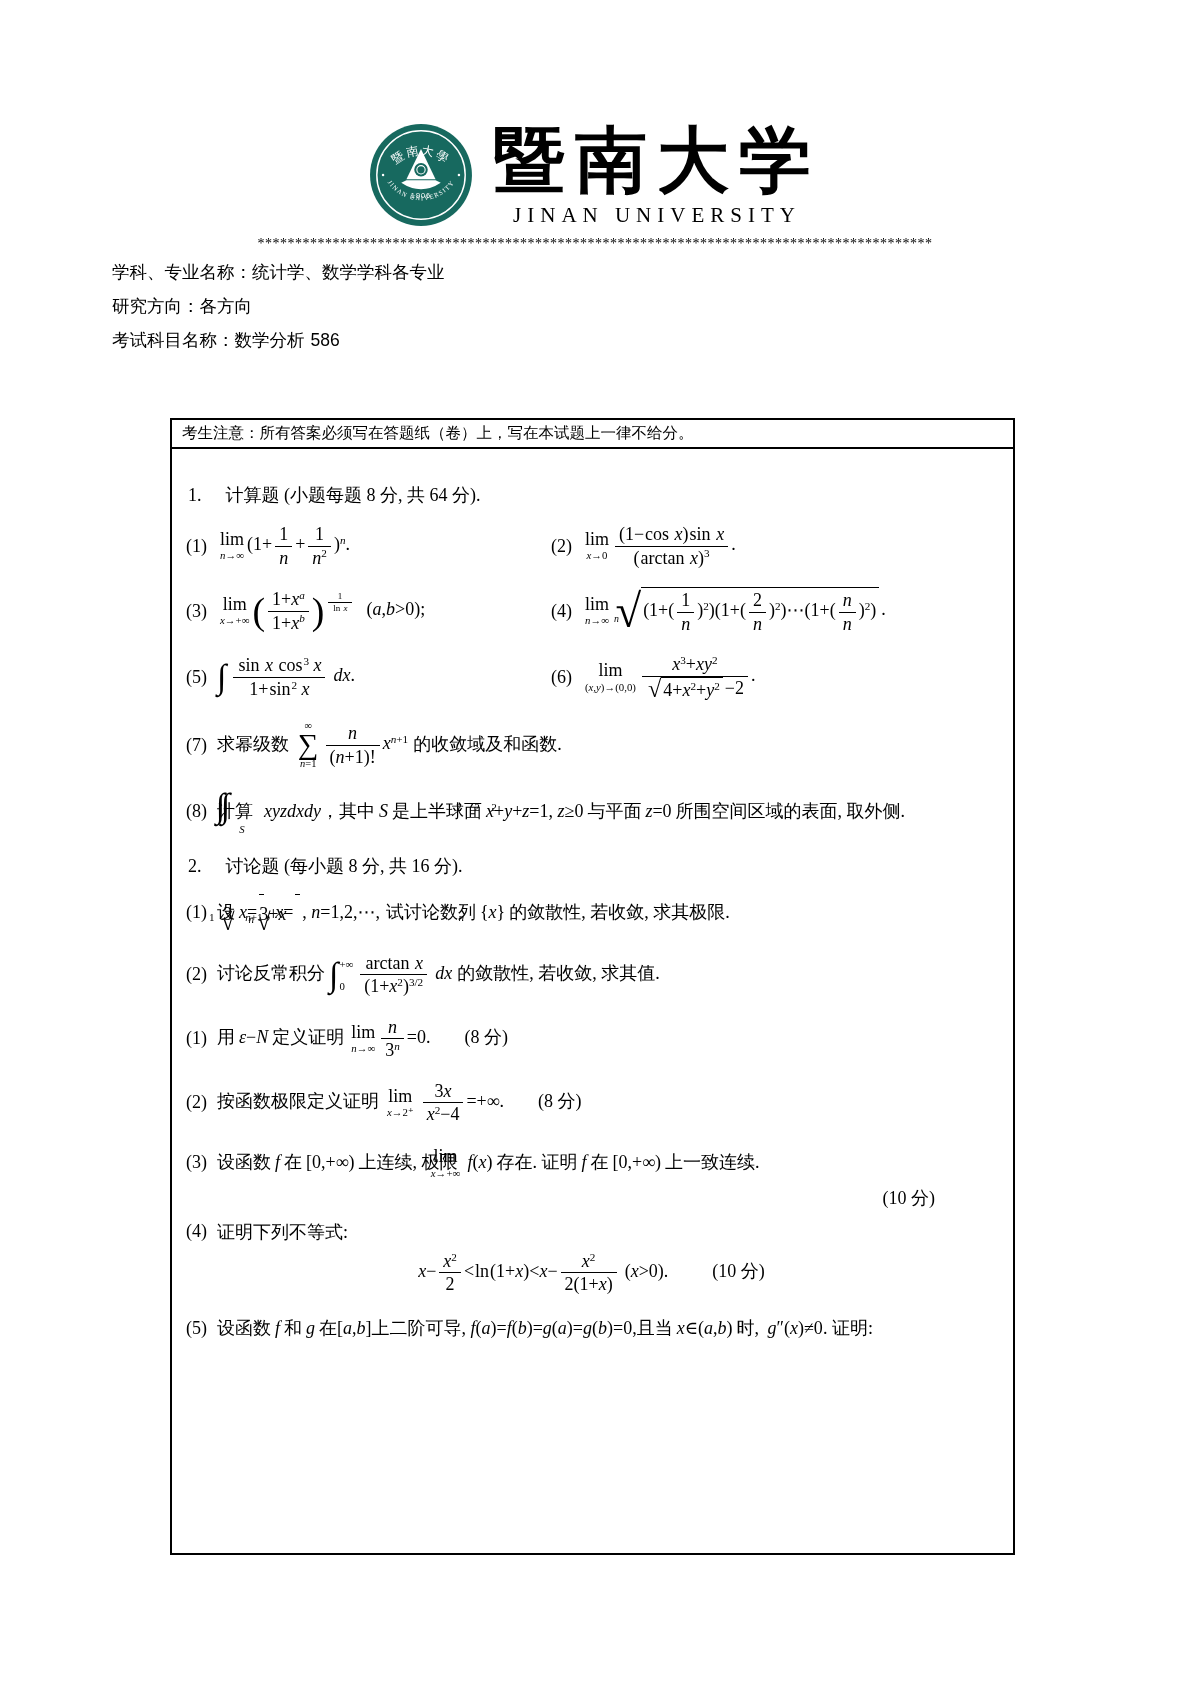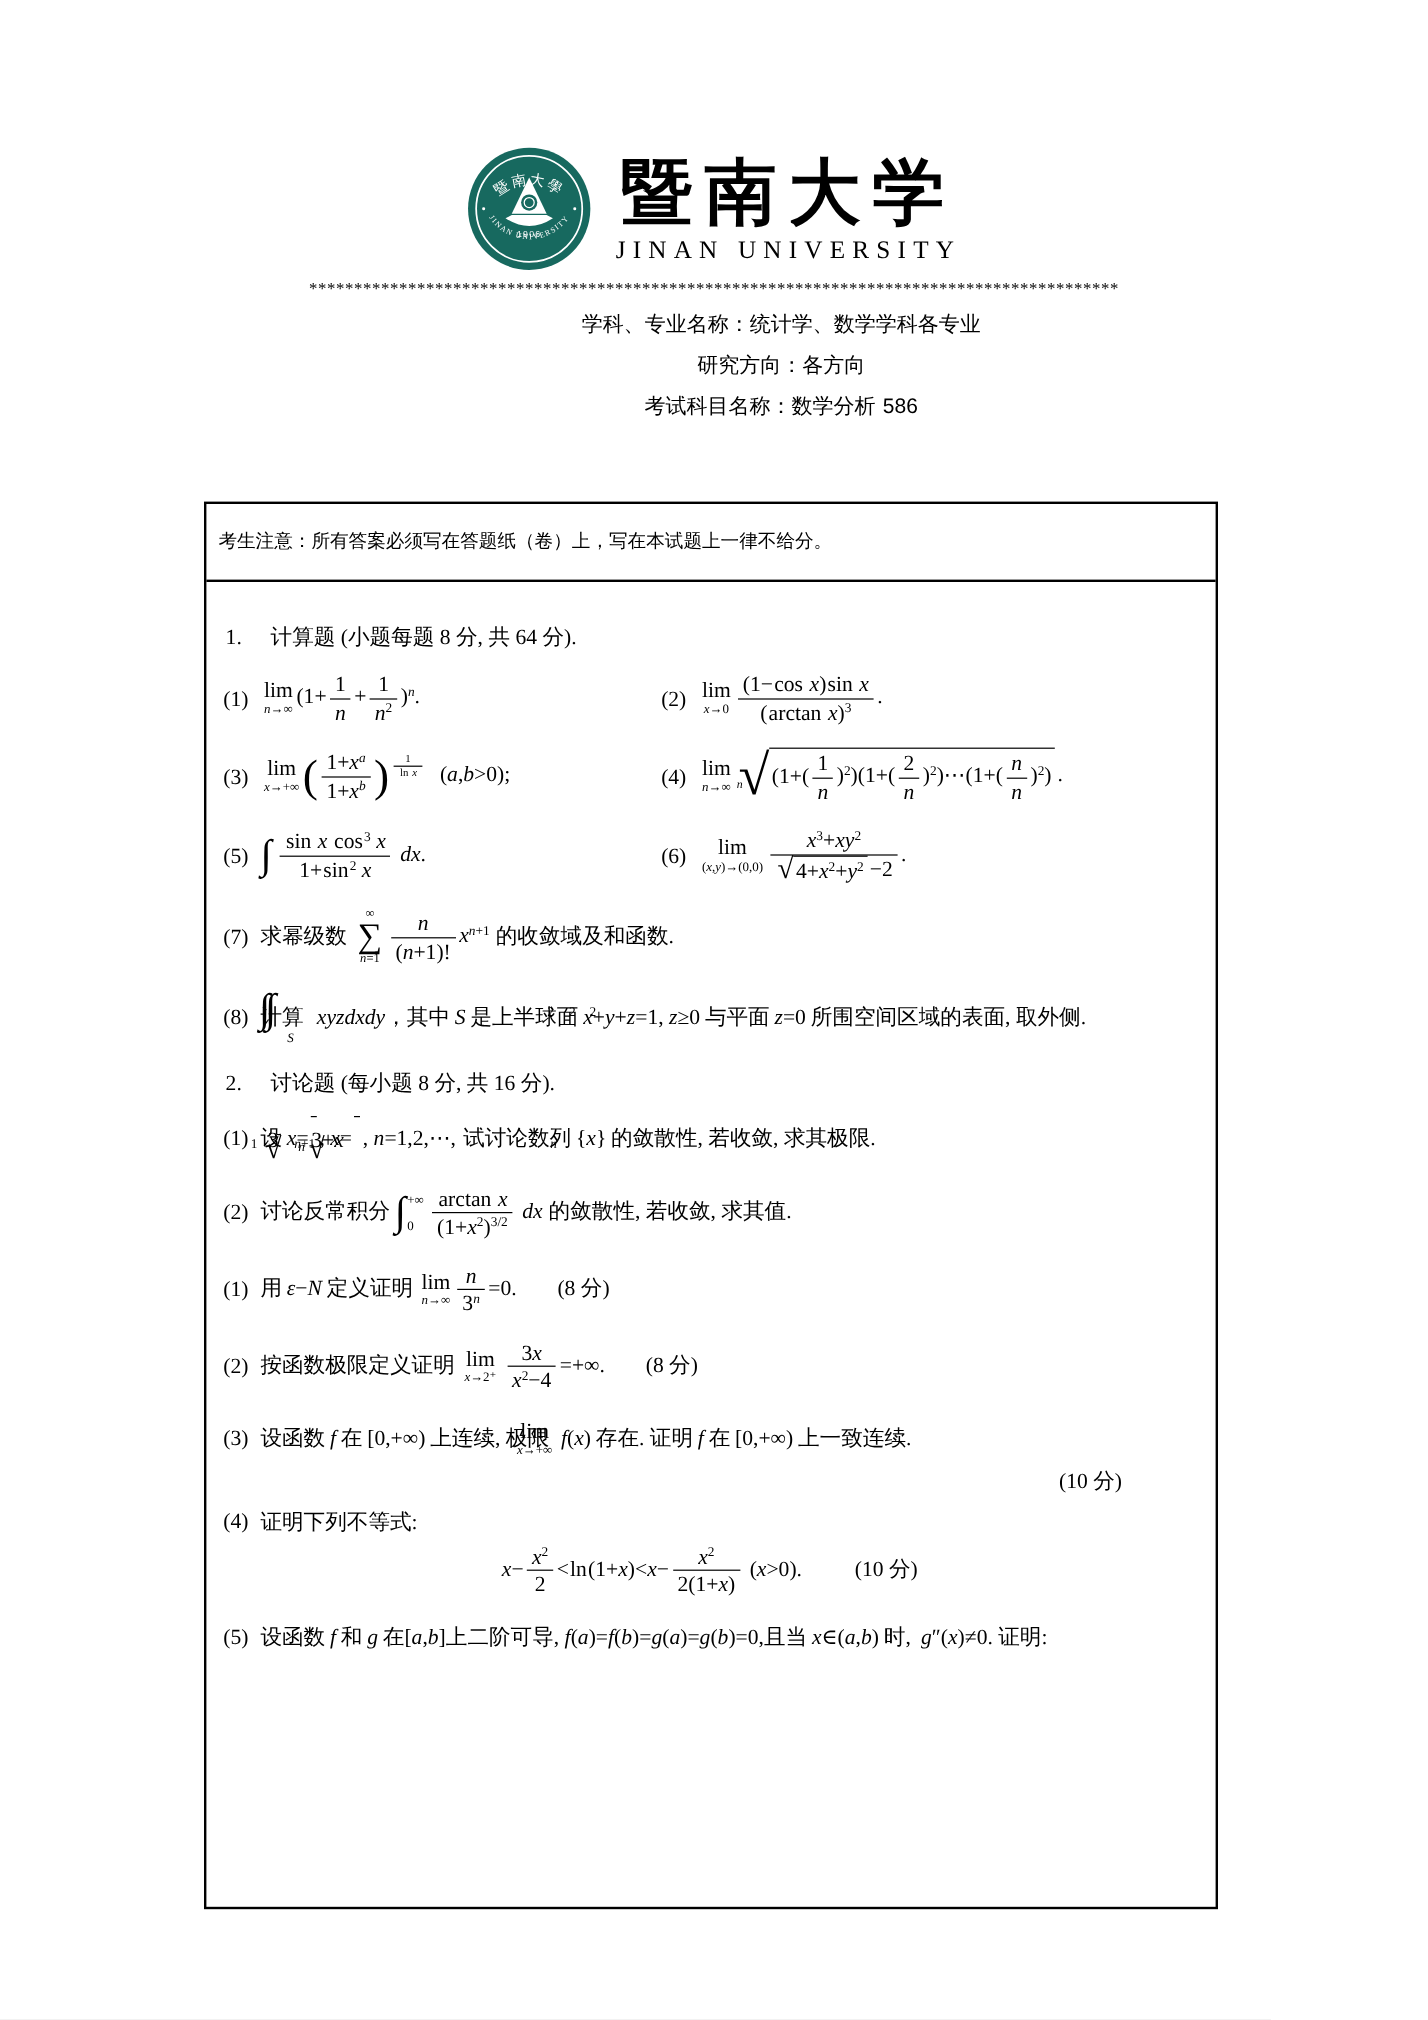--- a/index.html
+++ b/index.html
@@ -8,30 +8,30 @@
     font-family:"Liberation Serif","DejaVu Serif",serif;color:#000;
     margin:0 auto;overflow:hidden;
   }
   
   .logo-row{display:flex;justify-content:center;align-items:center;gap:20px;padding-top:122px;}
   .seal{flex:none;}
   .seal-cn{fill:#fff;letter-spacing:2px;}
   .seal-en{fill:#fff;letter-spacing:1.2px;}
   .seal-year{fill:#fff;font-size:7px;text-anchor:middle;letter-spacing:1px;font-family:"Liberation Sans",sans-serif;}
   .logo-text{text-align:center;}
-  .uni-cn{font-size:60px;font-weight:bold;letter-spacing:10px;line-height:1.1;font-family:"Liberation Serif","DejaVu Serif",serif;}
+  .uni-cn{font-size:72px;font-weight:bold;letter-spacing:10px;line-height:1.1;font-family:"Liberation Serif","DejaVu Serif",serif;}
   .uni-en{font-size:21px;letter-spacing:6px;margin-top:2px;}
   .title{text-align:center;font-size:22px;font-weight:bold;margin-top:12px;letter-spacing:1px;}
   .stars{text-align:center;font-size:14px;margin-top:8px;white-space:nowrap;overflow:hidden;letter-spacing:0.5px;}
-  .info{margin-left:112px;margin-top:8px;font-size:17.5px;text-align:center;}
+  .info{margin-left:112px;margin-top:8px;font-size:17.5px;}
   .info div{margin-bottom:10px;}
   .code{font-family:"Liberation Sans","DejaVu Sans",sans-serif;margin-left:6px;}
   
   .exam-table{position:absolute;left:170px;top:418px;width:845px;border:2px solid #000;background:#fff;box-sizing:border-box;}
-  .notice{border-bottom:2px solid #000;padding:21px 10px;font-size:15.5px;}
+  .notice{border-bottom:2px solid #000;padding:3px 10px;font-size:15.5px;}
   .content{padding:18px 16px 20px 14px;height:1092px;box-sizing:border-box;overflow:hidden;font-size:18px;margin-top:12px;}
   .sec-h{margin:4px 0 16px 2px;}
   .sec-no{margin-right:24px;}
   .qrow{margin-bottom:18px;}
   .qrow.flexline{display:flex;align-items:center;}
   .qrow.two{display:flex;align-items:center;}
   .qrow.two .qcell{display:flex;align-items:center;white-space:nowrap;}
   .qrow.two .qcell.c1{flex:0 0 45%;}
   .qrow.two .qcell.c2{flex:0 0 55%;}
   .qno{margin-right:10px;flex:none;}

